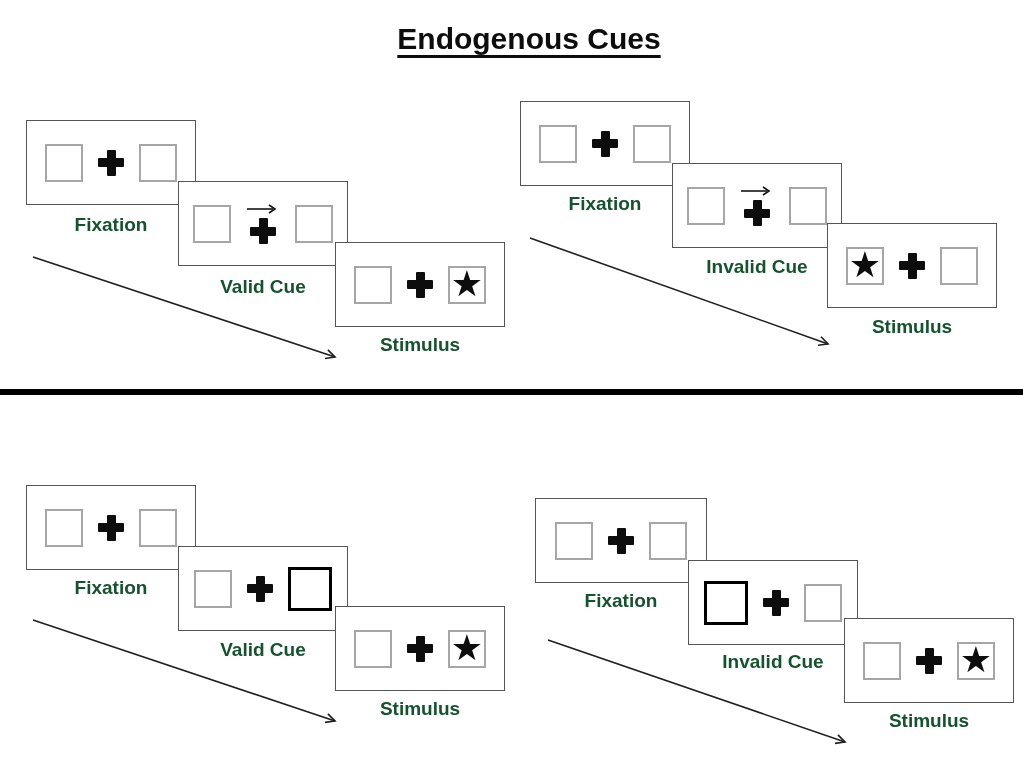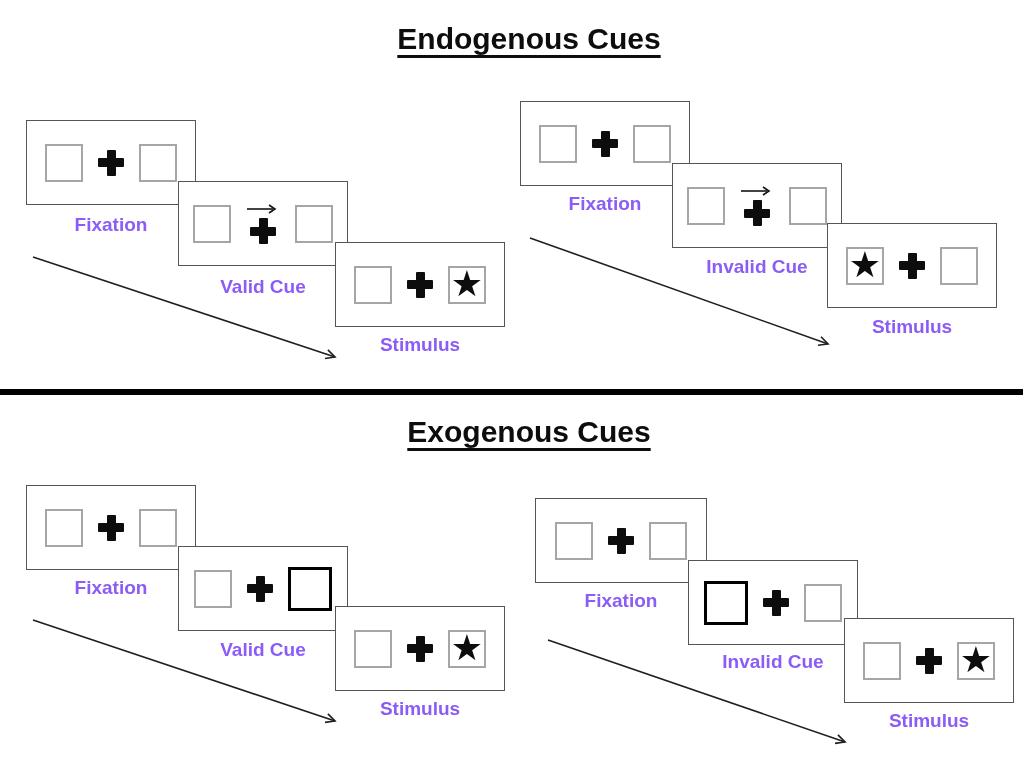--- a/index.html
+++ b/index.html
@@ -41,21 +41,21 @@
     content:"";position:absolute;left:0;top:8.5px;width:26px;height:9px;
     background:#0d0d0d;border-radius:1px;
   }
   .plus::after{
     content:"";position:absolute;top:0;left:8.5px;width:9px;height:26px;
     background:#0d0d0d;border-radius:1px;
   }
   .cue-arrow{margin-bottom:3px;}
   .panel-label{
     position:absolute;width:170px;text-align:center;
-    font-size:19px;font-weight:bold;color:#8b5cf6;z-index:4;
+    font-size:19px;font-weight:bold;color:#14532d;z-index:4;
   }
   #arrows{position:absolute;left:0;top:0;z-index:0;}
 </style>
 </head>
 <body>
 
 <div id="canvas">
 
   <svg id="arrows" width="1023" height="767" viewBox="0 0 1023 767">
     <defs>
@@ -66,23 +66,20 @@
     <line x1="33" y1="257" x2="335" y2="357" stroke="#1f1f1f" stroke-width="1.6" marker-end="url(#ah)"></line>
     <line x1="530" y1="238" x2="828" y2="344" stroke="#1f1f1f" stroke-width="1.6" marker-end="url(#ah)"></line>
     <line x1="33" y1="620" x2="335" y2="721" stroke="#1f1f1f" stroke-width="1.6" marker-end="url(#ah)"></line>
     <line x1="548" y1="640" x2="845" y2="742" stroke="#1f1f1f" stroke-width="1.6" marker-end="url(#ah)"></line>
   </svg>
 
   <div class="section-title" id="title-endo">
     <span>Endogenous Cues</span>
   </div>
   <div class="divider"></div>
-  <div class="section-title" id="title-exo">
-    <span>Exogenous Cues</span>
-  </div>
 
   <div class="panel z1" style="left:26px;top:120px;">
     <span class="sq"></span>
     <span class="center-sym">
         <span class="plus"></span>
       </span>
     <span class="sq"></span>
   </div>
   <div class="panel-label" style="left:26px;top:214px;">Fixation</div>
 

